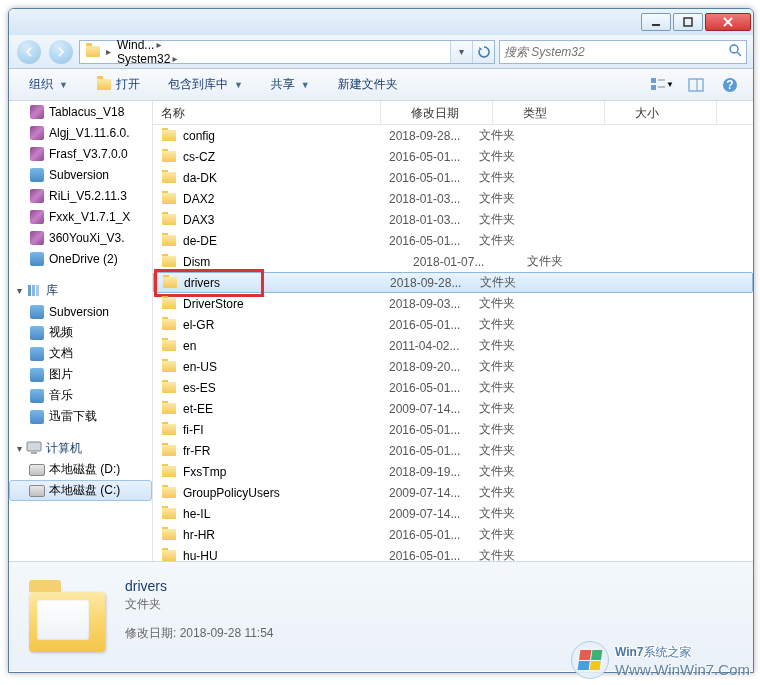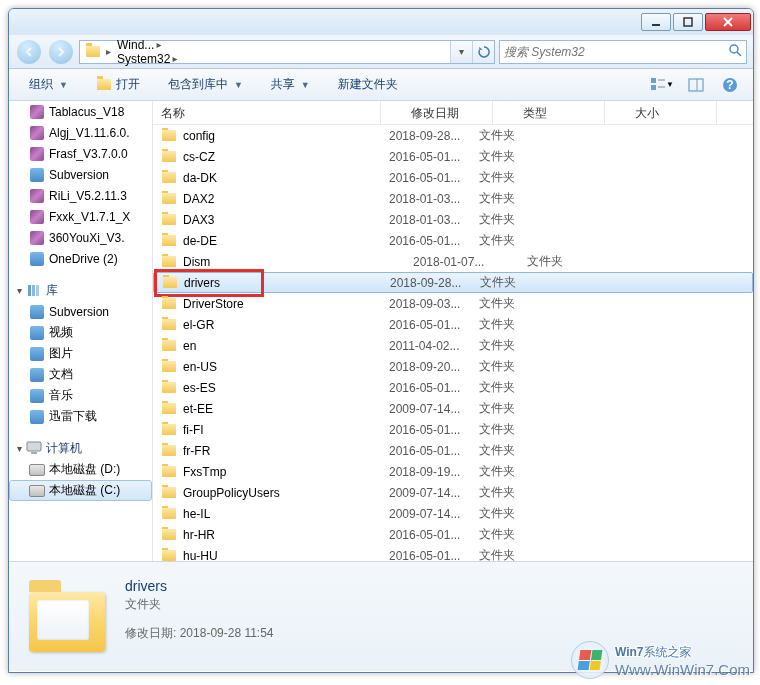--- a/index.html
+++ b/index.html
@@ -270,27 +270,27 @@
         <div class="tree-item">
           <span class="ticon">
             <span class="app-icon"></span>
           </span>
           <span>视频</span>
         </div>
         <div class="tree-item">
           <span class="ticon">
             <span class="app-icon"></span>
           </span>
+          <span>文档</span>
+        </div>
+        <div class="tree-item">
+          <span class="ticon">
+            <span class="app-icon"></span>
+          </span>
           <span>图片</span>
-        </div>
-        <div class="tree-item">
-          <span class="ticon">
-            <span class="app-icon"></span>
-          </span>
-          <span>文档</span>
         </div>
         <div class="tree-item">
           <span class="ticon">
             <span class="app-icon"></span>
           </span>
           <span>音乐</span>
         </div>
         <div class="tree-item">
           <span class="ticon">
             <span class="app-icon"></span>

